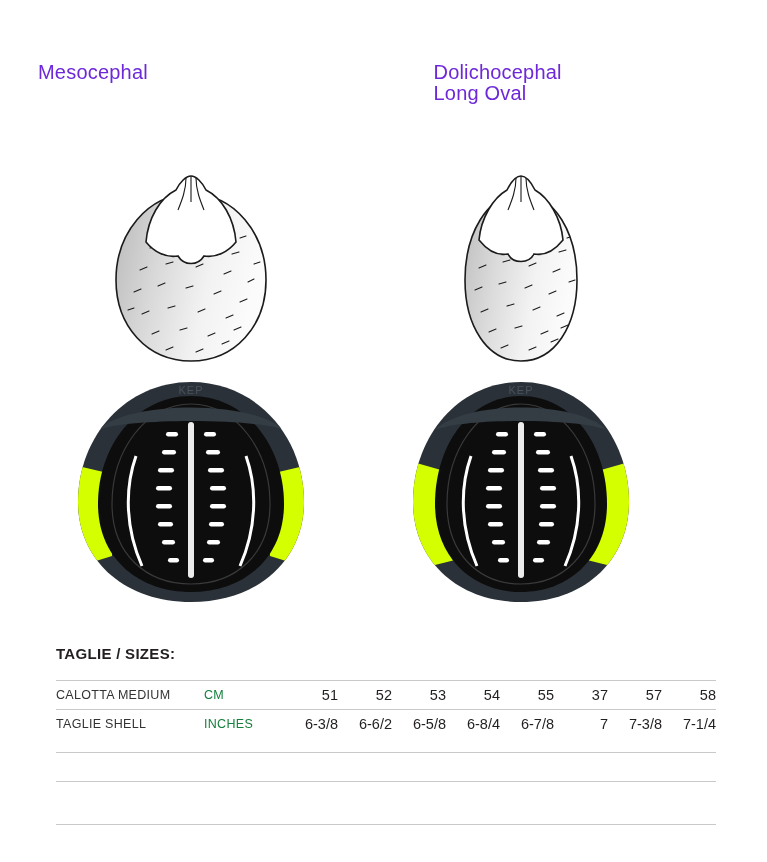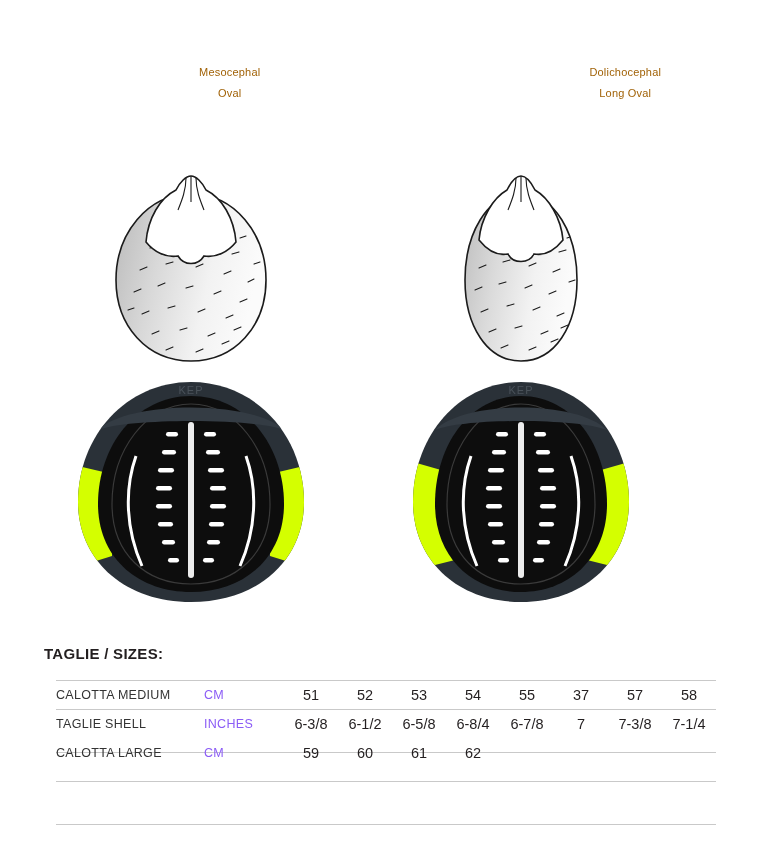--- a/index.html
+++ b/index.html
@@ -25,24 +25,24 @@
   
   .head-labels {
     position: absolute;
     top: 62px;
     left: 0;
     width: 767px;
     display: flex;
   }
   .head-label {
     flex: 0 0 50%;
-    text-align: center;
-    font-size: 11px;
+    text-align: left;
+    font-size: 20px;
     line-height: 21px;
-    color: #a16207;
+    color: #6d28d9;
     letter-spacing: 0.2px;
   }
   .head-label .ln { display: block; }
   .head-label.left { padding-left: 38px; }
   .head-label.right { padding-left: 12px; }
 
   
   .illus {
     position: absolute;
     top: 130px;
@@ -70,21 +70,21 @@
     position: absolute;
     top: 240px;
     left: 0;
     width: 383px;
     height: 250px;
   }
 
   
   .sizes-title {
     position: absolute;
-    left: 44px;
+    left: 56px;
     top: 645px;
     font-size: 15px;
     font-weight: bold;
     letter-spacing: 0.3px;
     color: #231f20;
   }
 
   .table {
     position: absolute;
     left: 56px;
@@ -114,41 +114,40 @@
   .r5 { top: 824px; }
 
   .lbl {
     font-size: 12.5px;
     letter-spacing: 0.3px;
     color: #333;
   }
   .unit {
     font-size: 12.5px;
     letter-spacing: 0.3px;
-    color: #8b5cf6;
+    color: #15803d;
   }
   .val {
     font-size: 14.5px;
     color: #231f20;
-    text-align: center;
+    text-align: right;
   }
 
   .c-label { width: 148px; }
   .c-unit  { width: 80px; }
   .c-val   { width: 54px; }
 </style>
 </head>
 <body>
 
 <div class="page">
 
   <div class="head-labels">
     <div class="head-label left">
       <span class="ln">Mesocephal</span>
-      <span class="ln">Oval</span>
     </div>
     <div class="head-label right">
       <span class="ln">Dolichocephal</span>
       <span class="ln">Long  Oval</span>
     </div>
   </div>
 
   <div class="illus">
 
     <div class="col left">
@@ -379,36 +378,24 @@
         <td class="c-val val">54</td>
         <td class="c-val val">55</td>
         <td class="c-val val">37</td>
         <td class="c-val val">57</td>
         <td class="c-val val">58</td>
       </tr>
       <tr>
         <td class="c-label lbl">TAGLIE SHELL</td>
         <td class="c-unit unit">INCHES</td>
         <td class="c-val val">6-3/8</td>
-        <td class="c-val val">6-1/2</td>
+        <td class="c-val val">6-6/2</td>
         <td class="c-val val">6-5/8</td>
         <td class="c-val val">6-8/4</td>
         <td class="c-val val">6-7/8</td>
         <td class="c-val val">7</td>
         <td class="c-val val">7-3/8</td>
         <td class="c-val val">7-1/4</td>
       </tr>
-      <tr>
-        <td class="c-label lbl">CALOTTA LARGE</td>
-        <td class="c-unit unit">CM</td>
-        <td class="c-val val">59</td>
-        <td class="c-val val">60</td>
-        <td class="c-val val">61</td>
-        <td class="c-val val">62</td>
-        <td class="c-val val"></td>
-        <td class="c-val val"></td>
-        <td class="c-val val"></td>
-        <td class="c-val val"></td>
-      </tr>
     </tbody>
   </table>
 
 </div>
 
 </body></html>

